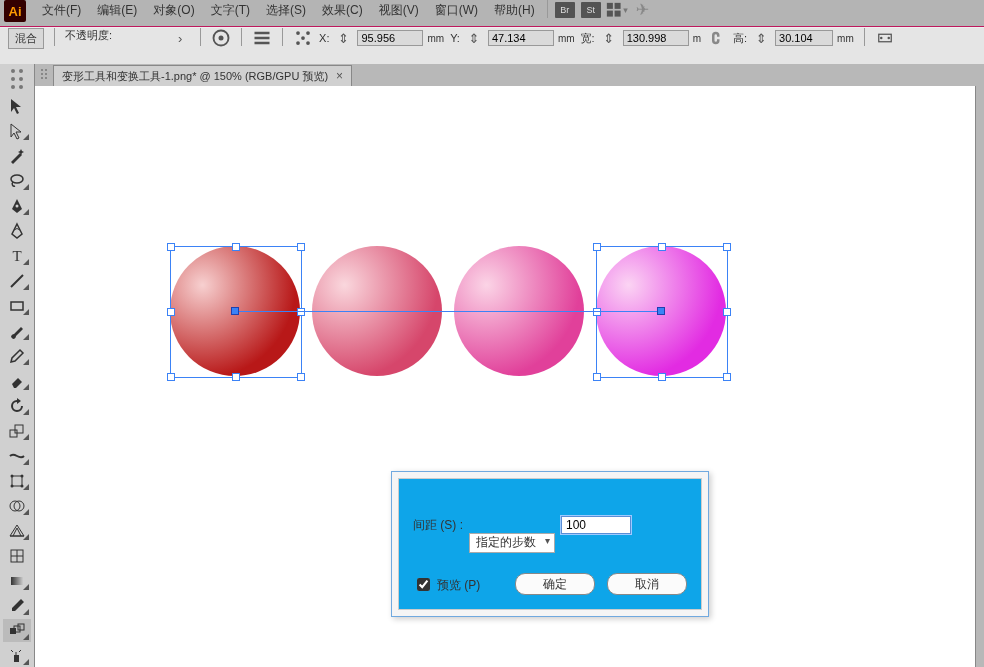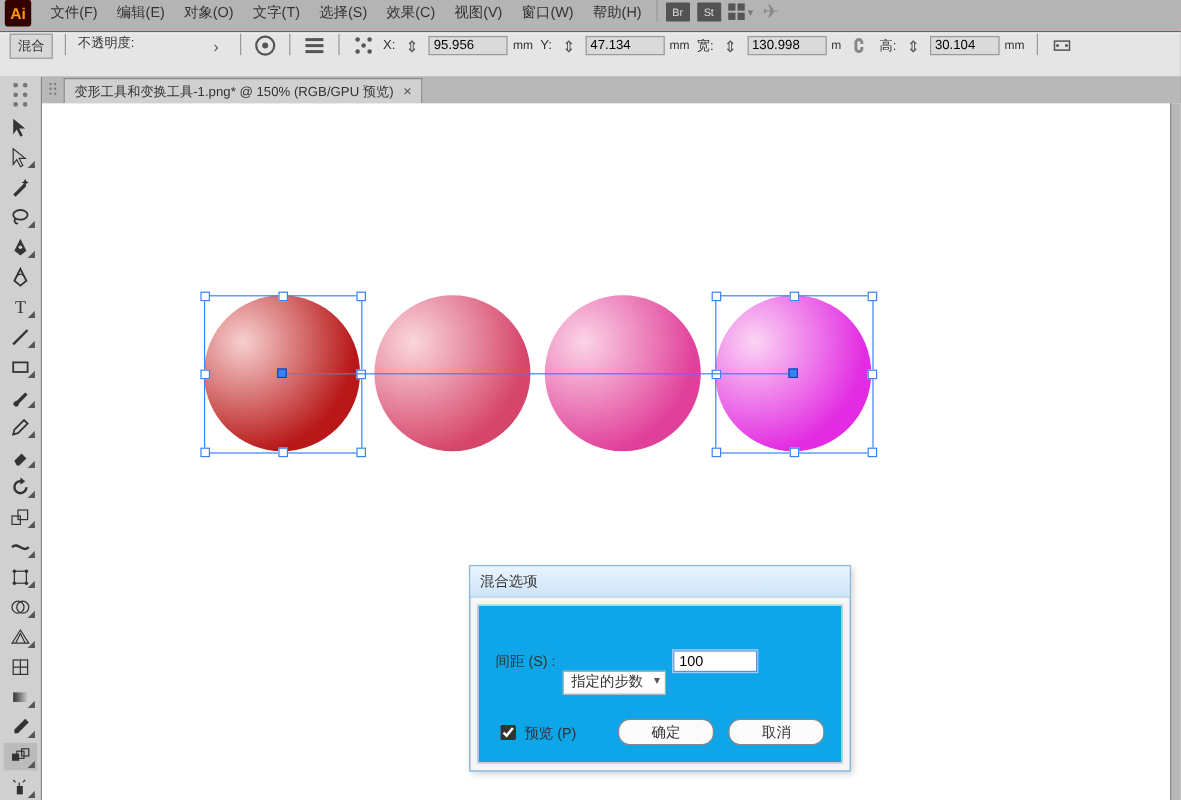--- a/index.html
+++ b/index.html
@@ -345,21 +345,20 @@
           <div class="handle" style="left:100%;top:50%"></div>
         <div class="handle" style="left:0;top:100%"></div>
           <div class="handle" style="left:50%;top:100%"></div>
           <div class="handle" style="left:100%;top:100%"></div>
       </div>
       <div class="line" style="left:200px;top:225px;width:426px;"></div>
       <div class="anchor" style="left:200px;top:225px;"></div>
       <div class="anchor" style="left:626px;top:225px;"></div>
 
       <div class="dialog">
-        <div class="dlg-title">混合选项</div>
         <div class="dlg-body">
           <div class="dlg-row">
             <span class="dlg-label">间距 (S) :</span>
             <div class="dlg-select">指定的步数</div>
             <input class="dlg-input" value="100" style="">
           </div>
           <div class="dlg-footer">
             <label class="dlg-chk">
               <input type="checkbox" checked="" style="">
               <span>预览 (P)</span>

